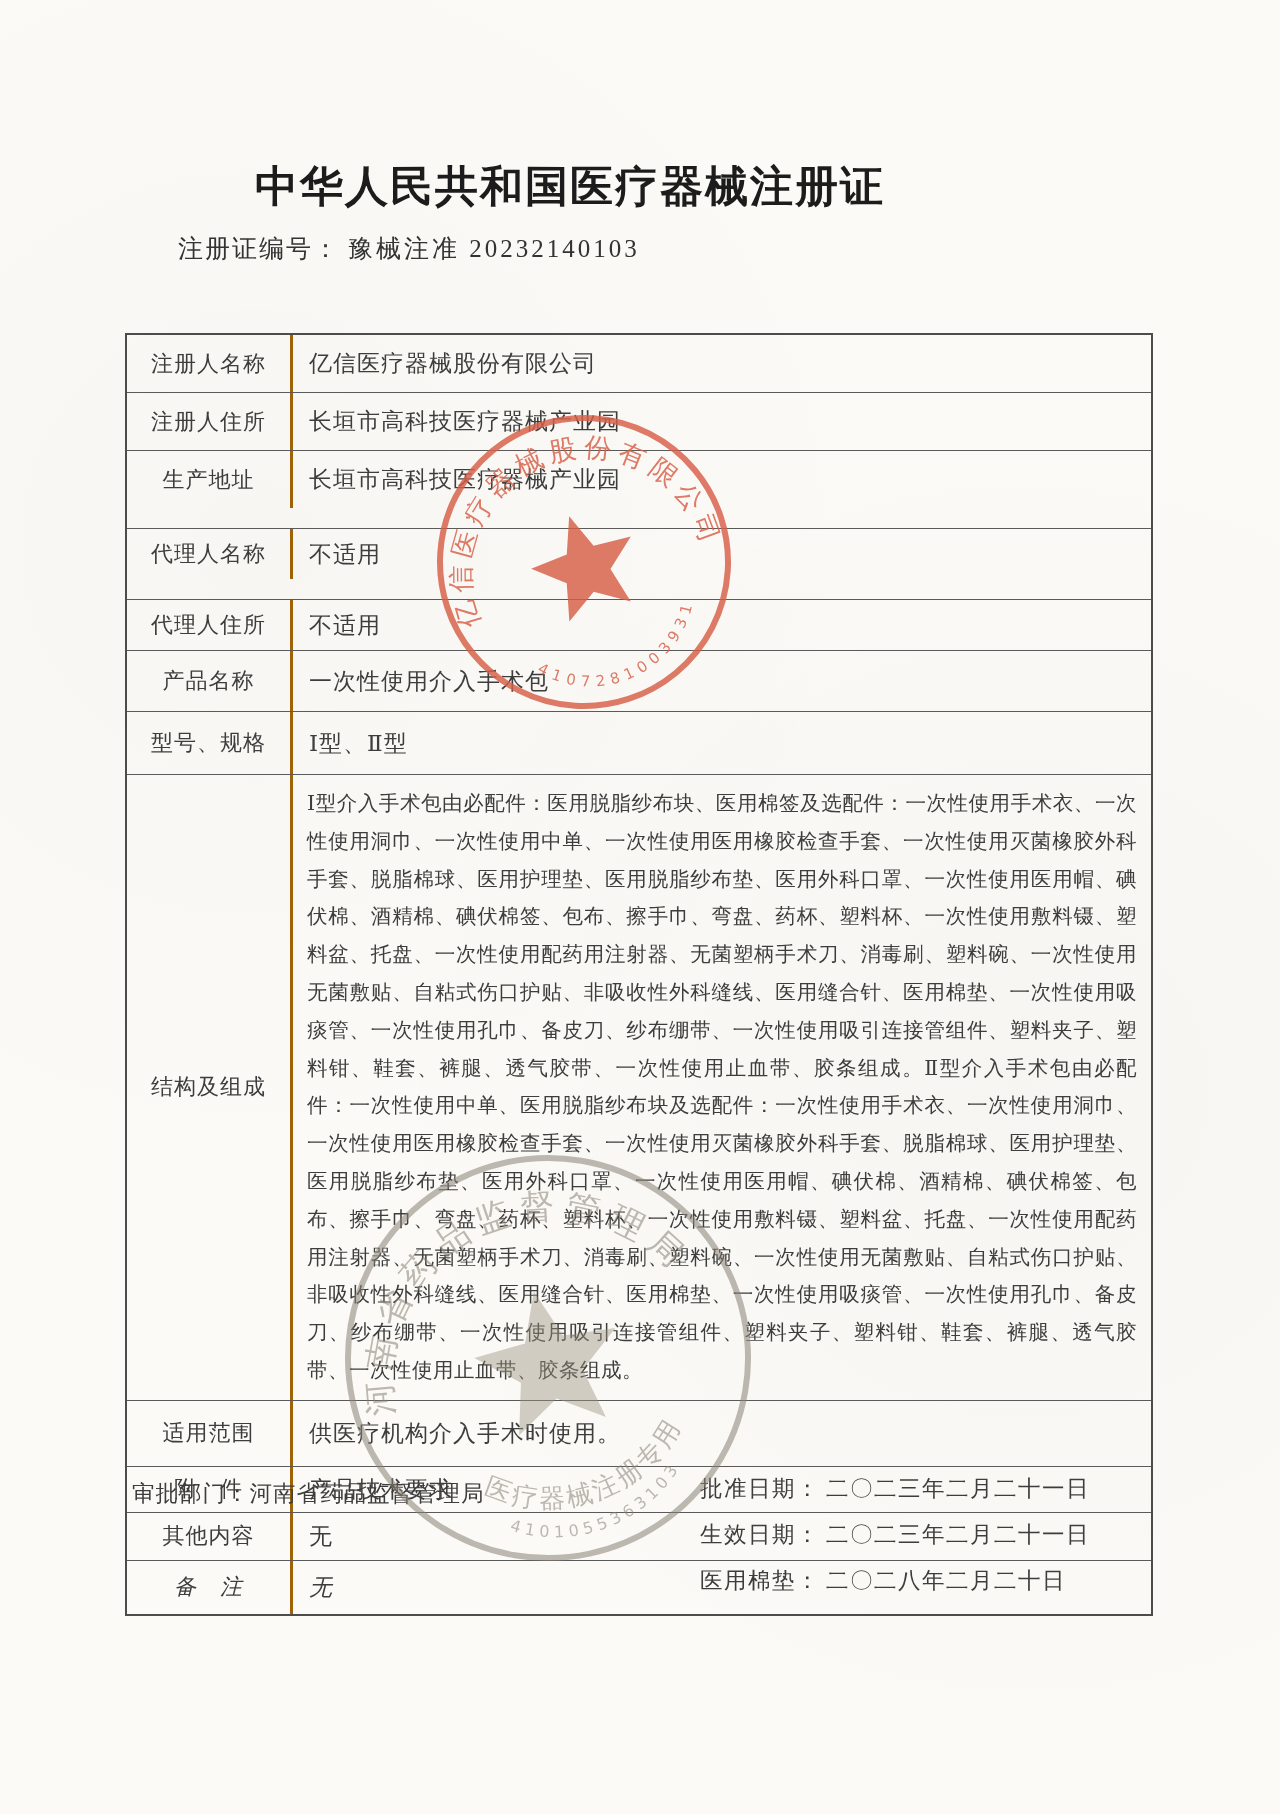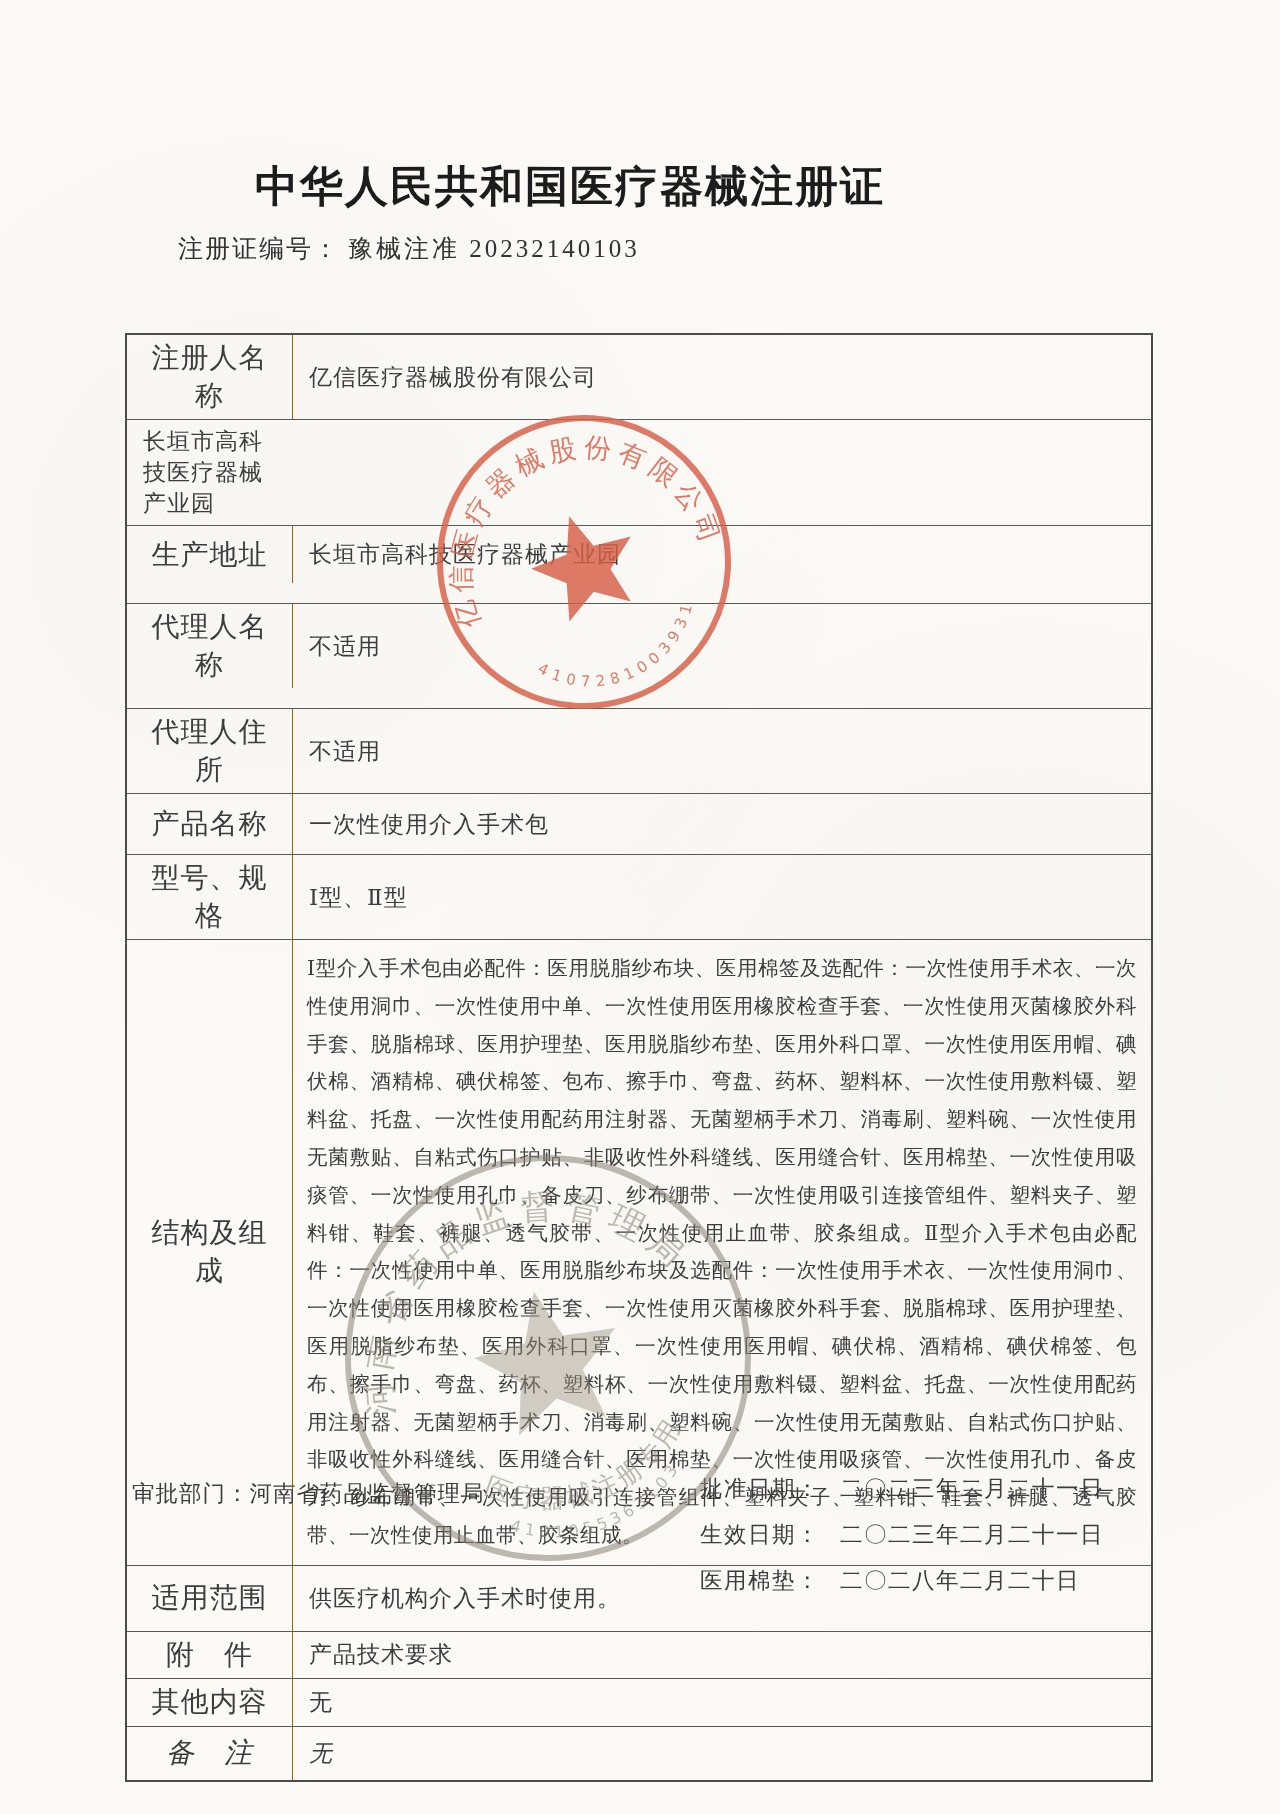--- a/index.html
+++ b/index.html
@@ -23,42 +23,42 @@
   }
   .cert-no{margin-left:8px;letter-spacing:3px;}
   .table{
     position:absolute;left:125px;top:333px;width:1024px;
     border:2px solid #4c4c4c;background:transparent;
   }
   .row{display:grid;grid-template-columns:166px 1fr;border-top:1px solid #5a5a5a;}
   .row:first-child{border-top:none;}
   .cell-label{
     display:flex;align-items:center;justify-content:center;text-align:center;
-    border-right:1px solid #a16207;font-size:28px;color:#3d3d3d;letter-spacing:1px;
+    border-right:3px solid #a16207;font-size:22px;color:#3d3d3d;letter-spacing:1px;
     padding:4px 14px;
   }
   .cell-value{
     display:flex;align-items:center;font-size:23px;color:#3d3d3d;
     padding:6px 16px;letter-spacing:1px;
   }
   .h57{min-height:57px;} .h53{min-height:53px;font-style:italic;} .h50{min-height:50px;margin-top:20px;}
   .h60{min-height:60px;} .h62{min-height:62px;} .h67{min-height:65px;}
   .h45{min-height:45px;} .h47{min-height:47px;}
   .row-structure .cell-value{
     display:block;font-size:20.5px;line-height:37.8px;text-align:justify;
     padding:10px 14px 10px 14px;letter-spacing:0.5px;
   }
   .footer-dept{
     position:absolute;left:132px;top:1478px;font-size:22.5px;color:#3d3d3d;letter-spacing:1px;
   }
   .footer-dates{
     position:absolute;left:700px;top:1466px;font-size:22.5px;color:#3d3d3d;
   }
   .footer-dates .date-row{line-height:46px;letter-spacing:1.5px;}
-  .date-label{margin-right:20px;}
+  .date-label{margin-right:6px;}
   .stamp{position:absolute;pointer-events:none;}
   .stamp-red{left:432px;top:410px;width:304px;height:304px;
     transform:rotate(-18deg);opacity:0.82;}
   .stamp-gray{left:338px;top:1148px;width:420px;height:420px;
     transform:rotate(-12deg);opacity:0.55;}
 </style>
 </head>
 <body>
 
 <div class="noise"></div>
@@ -68,20 +68,21 @@
 <div class="cert-line">
   <span>注册证编号：</span><span class="cert-no">豫械注准 20232140103</span>
 </div>
 
 <div class="table">
   <div class="row h57">
     <div class="cell-label">注册人名称</div>
     <div class="cell-value">亿信医疗器械股份有限公司</div>
   </div>
   <div class="row h57">
+    <div class="cell-label">注册人住所</div>
     <div class="cell-value">长垣市高科技医疗器械产业园</div>
   </div>
   <div class="row h57">
     <div class="cell-label">生产地址</div>
     <div class="cell-value">长垣市高科技医疗器械产业园</div>
   </div>
   <div class="row h50">
     <div class="cell-label">代理人名称</div>
     <div class="cell-value">不适用</div>
   </div>

